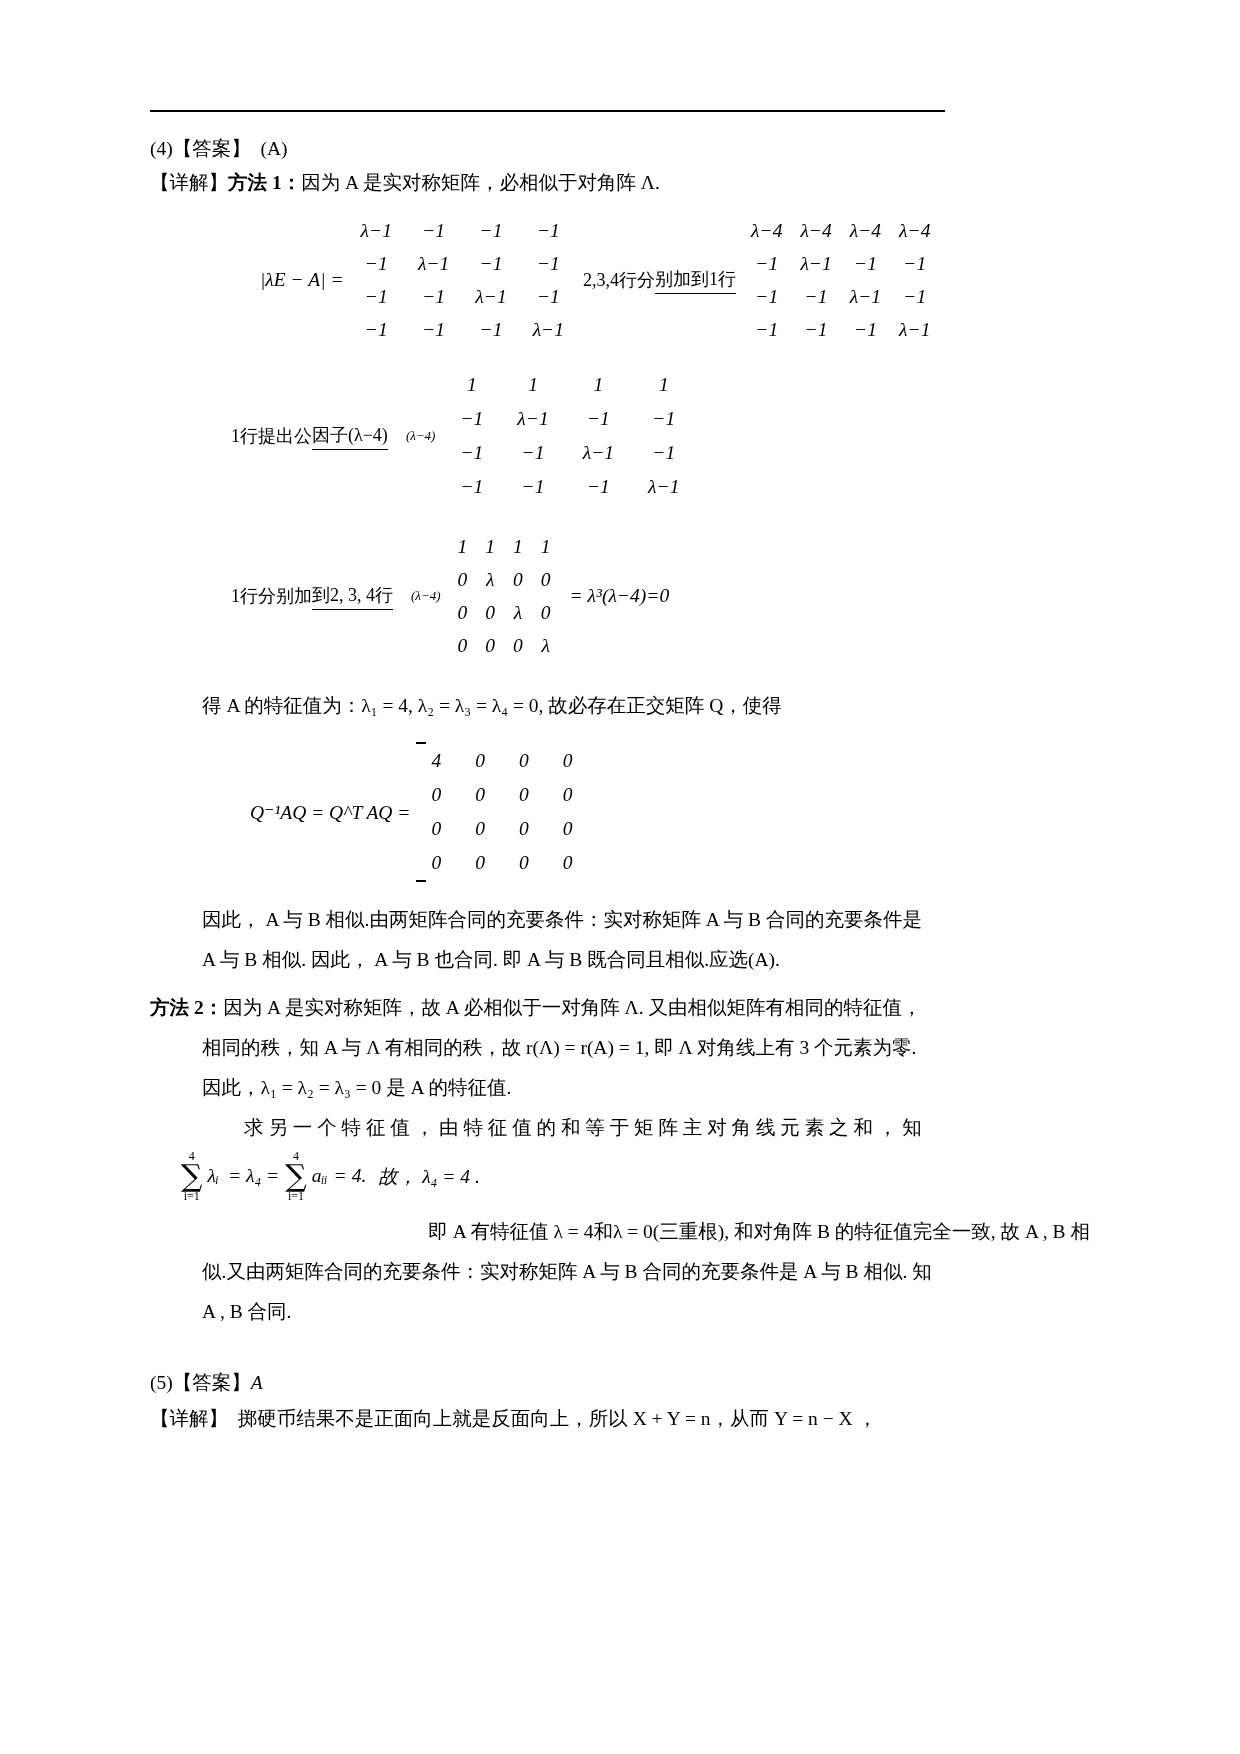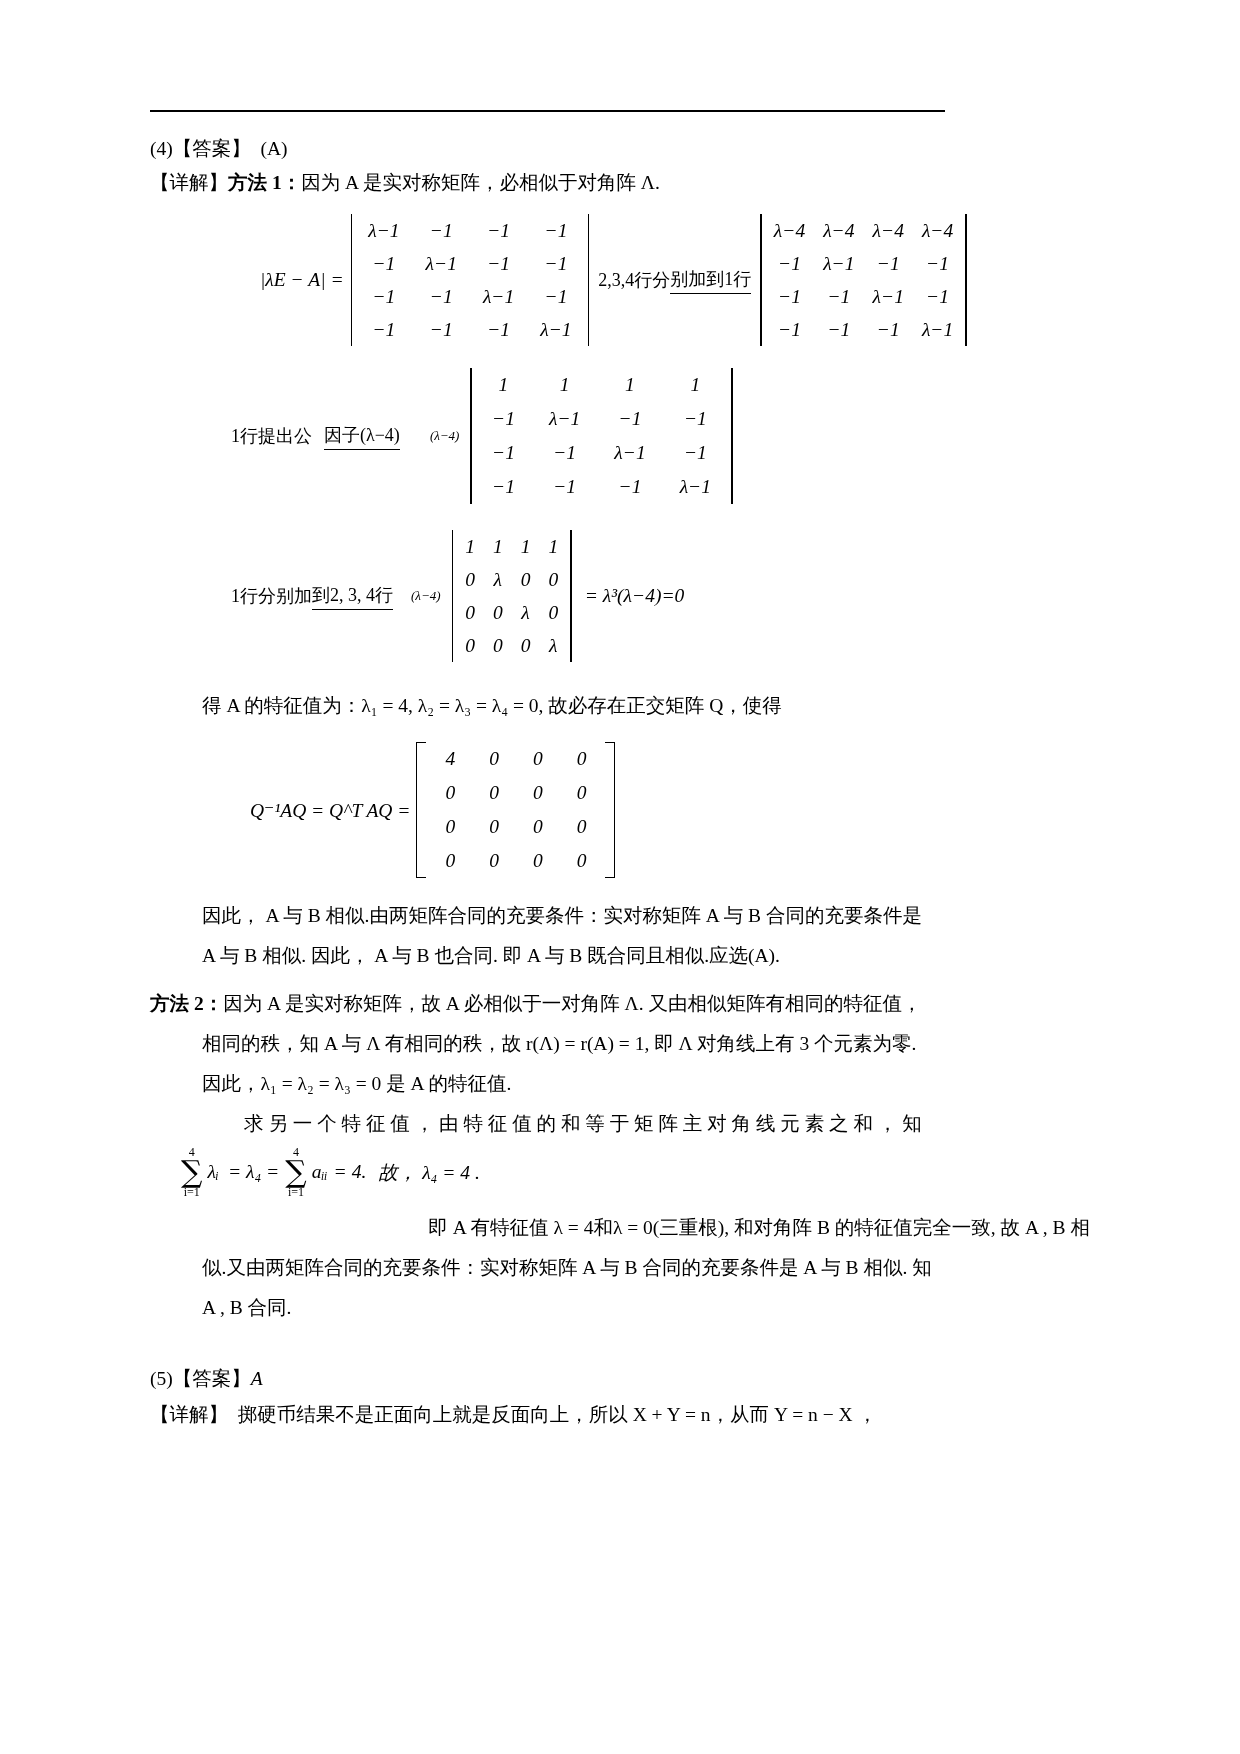--- a/index.html
+++ b/index.html
@@ -58,20 +58,21 @@
     align-items: center;
     justify-content: flex-start;
   }
   .eqblock { margin: 14px 0 6px 0; }
 
   .matrix {
     display: inline-flex;
     align-items: center;
     position: relative;
     padding: 2px 0;
+    flex-direction: column;
   }
   .bar {
     width: 1.6px;
     background: #000;
     align-self: stretch;
     margin: 0 3px;
   }
   .bracket-l, .bracket-r {
     width: 9px;
     align-self: stretch;
@@ -246,21 +247,21 @@
             <td>−1</td>
             <td>λ−1</td>
           </tr>
         </tbody>
           </table>
         <span class="bar"></span>
       </span>
     </div>
 
     <div class="mrow eqblock" style="margin-left:75px; margin-top:18px;">
-      <span class="annot" style="margin-right:14px;gap:12px;">
+      <span class="annot" style="margin-right:14px;">
         <span class="a1">1行提出公</span>
         <span class="a2">因子(λ−4)</span>
         <span class="dbl"></span>
       </span>
 
       <span class="mult">(λ−4)</span>
 
       <span class="matrix">
         <span class="bar"></span>
         <table class="mat wide">

